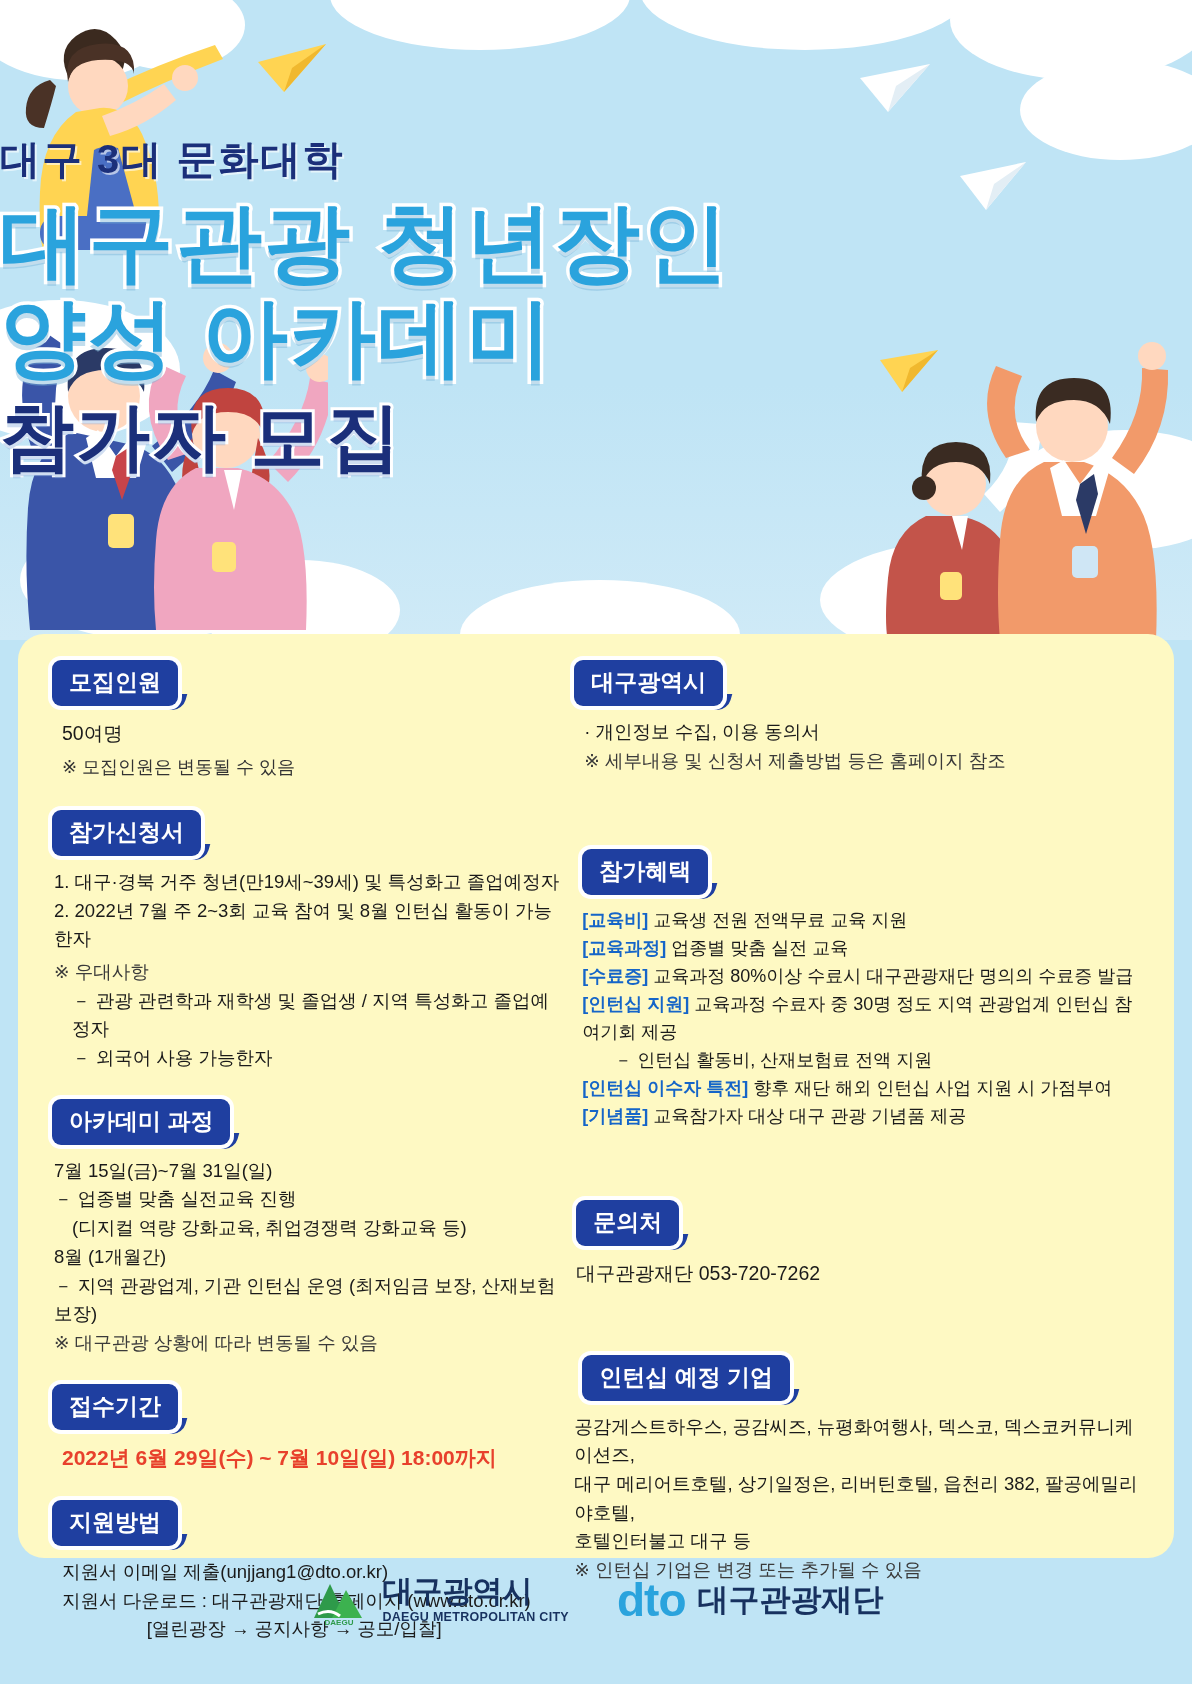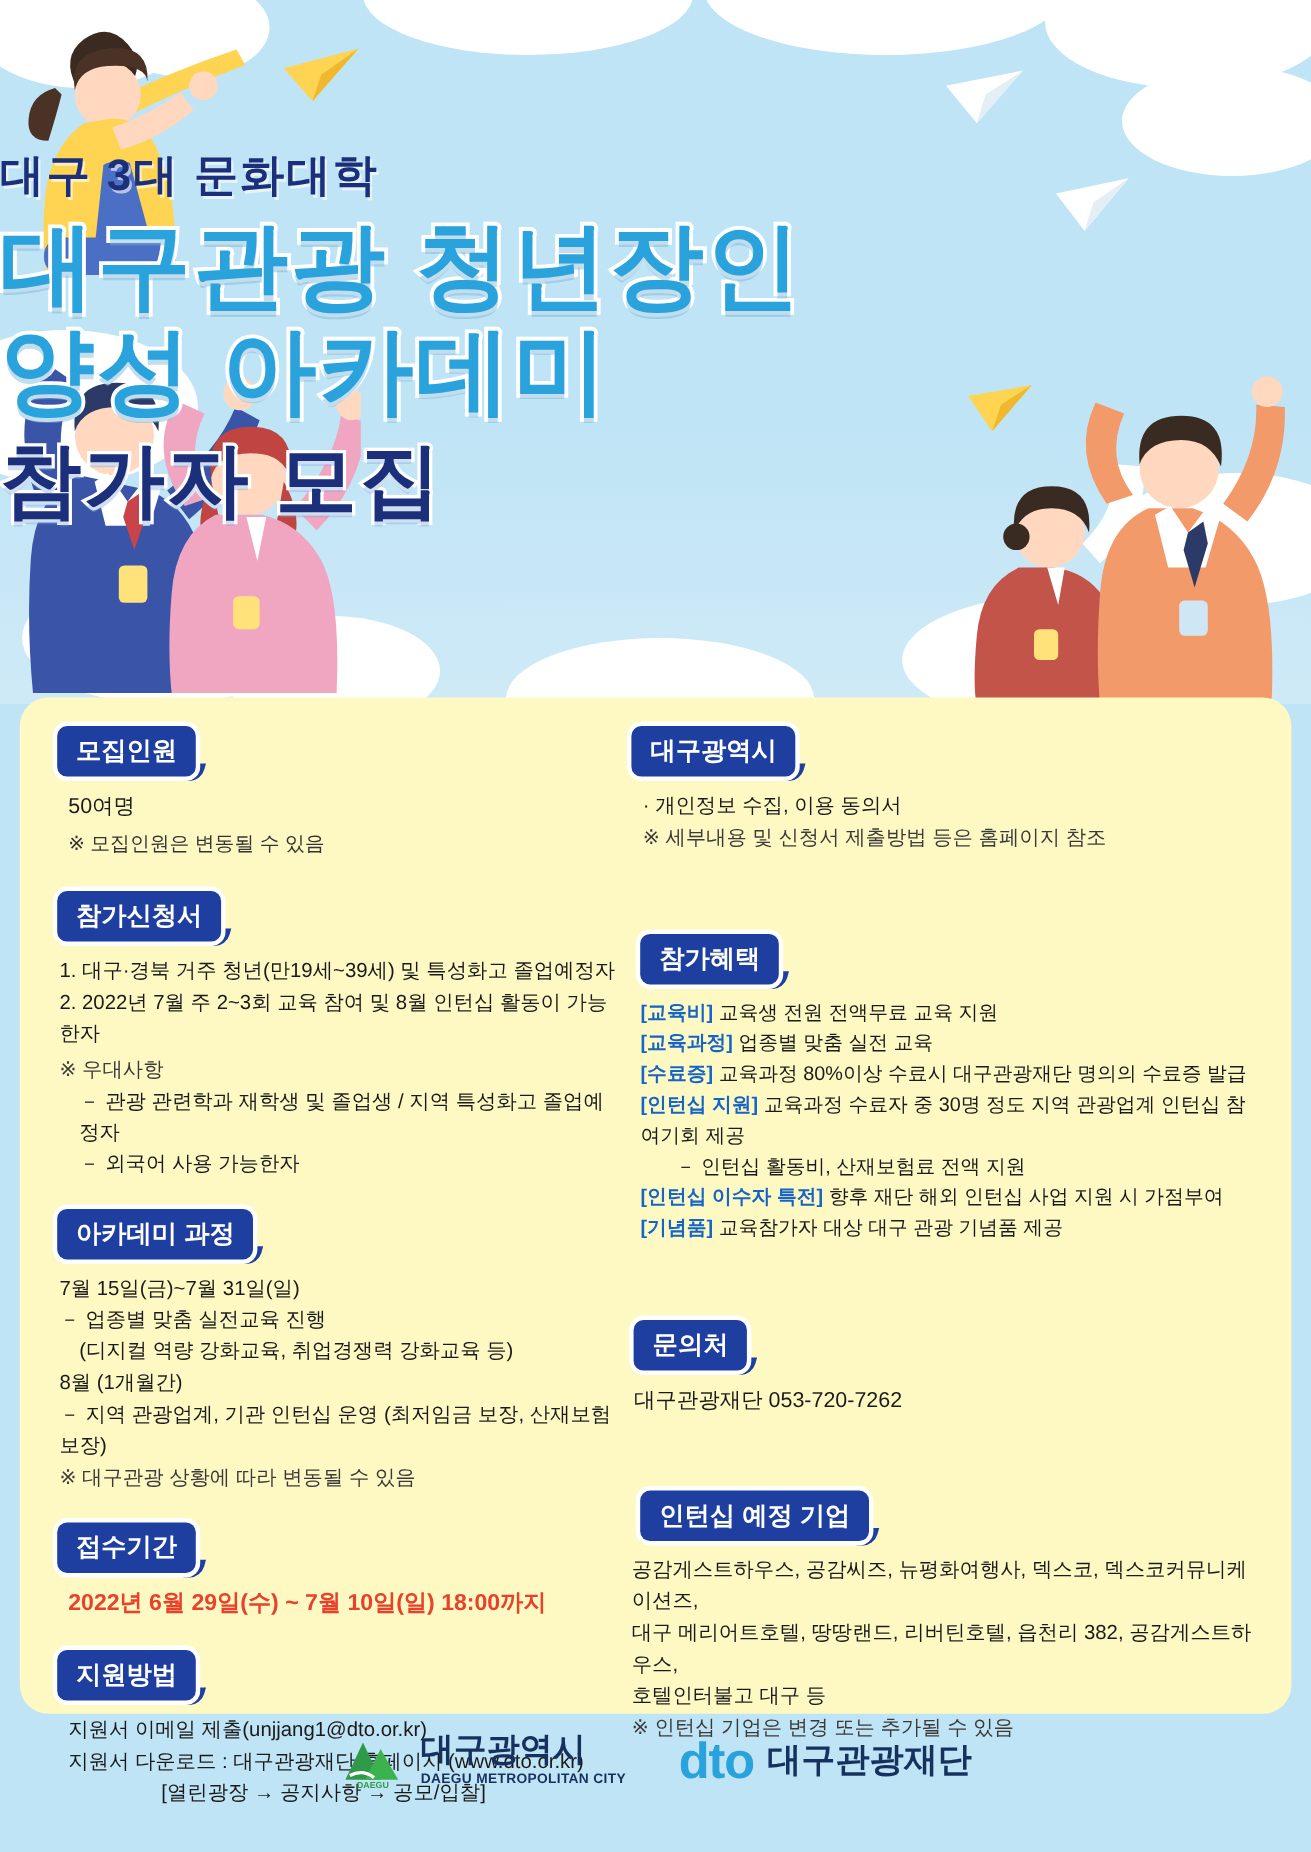--- a/index.html
+++ b/index.html
@@ -318,21 +318,21 @@
           <span class="badge" style="margin-left:2px;">문의처</span>
           <div class="sec-body" style="padding-left:2px;">
             <div>대구관광재단 053-720-7262</div>
           </div>
         </div>
 
         <div class="sec" style="margin-top:66px;">
           <span class="badge" style="margin-left:8px;">인턴십 예정 기업</span>
           <div class="sec-body" style="font-size:18.5px;padding-left:0px;">
             <div>공감게스트하우스, 공감씨즈, 뉴평화여행사, 덱스코, 덱스코커뮤니케이션즈,</div>
-            <div>대구 메리어트호텔, 땅땅랜드, 리버틴호텔, 읍천리 382, 공감게스트하우스,</div>
+            <div>대구 메리어트호텔, 상기일정은, 리버틴호텔, 읍천리 382, 팔공에밀리야호텔,</div>
             <div>호텔인터불고 대구 등</div>
             <div class="note">※ 인턴십 기업은 변경 또는 추가될 수 있음</div>
           </div>
         </div>
 
       </div>
     </div>
   </div>
 
   <div class="footer">

